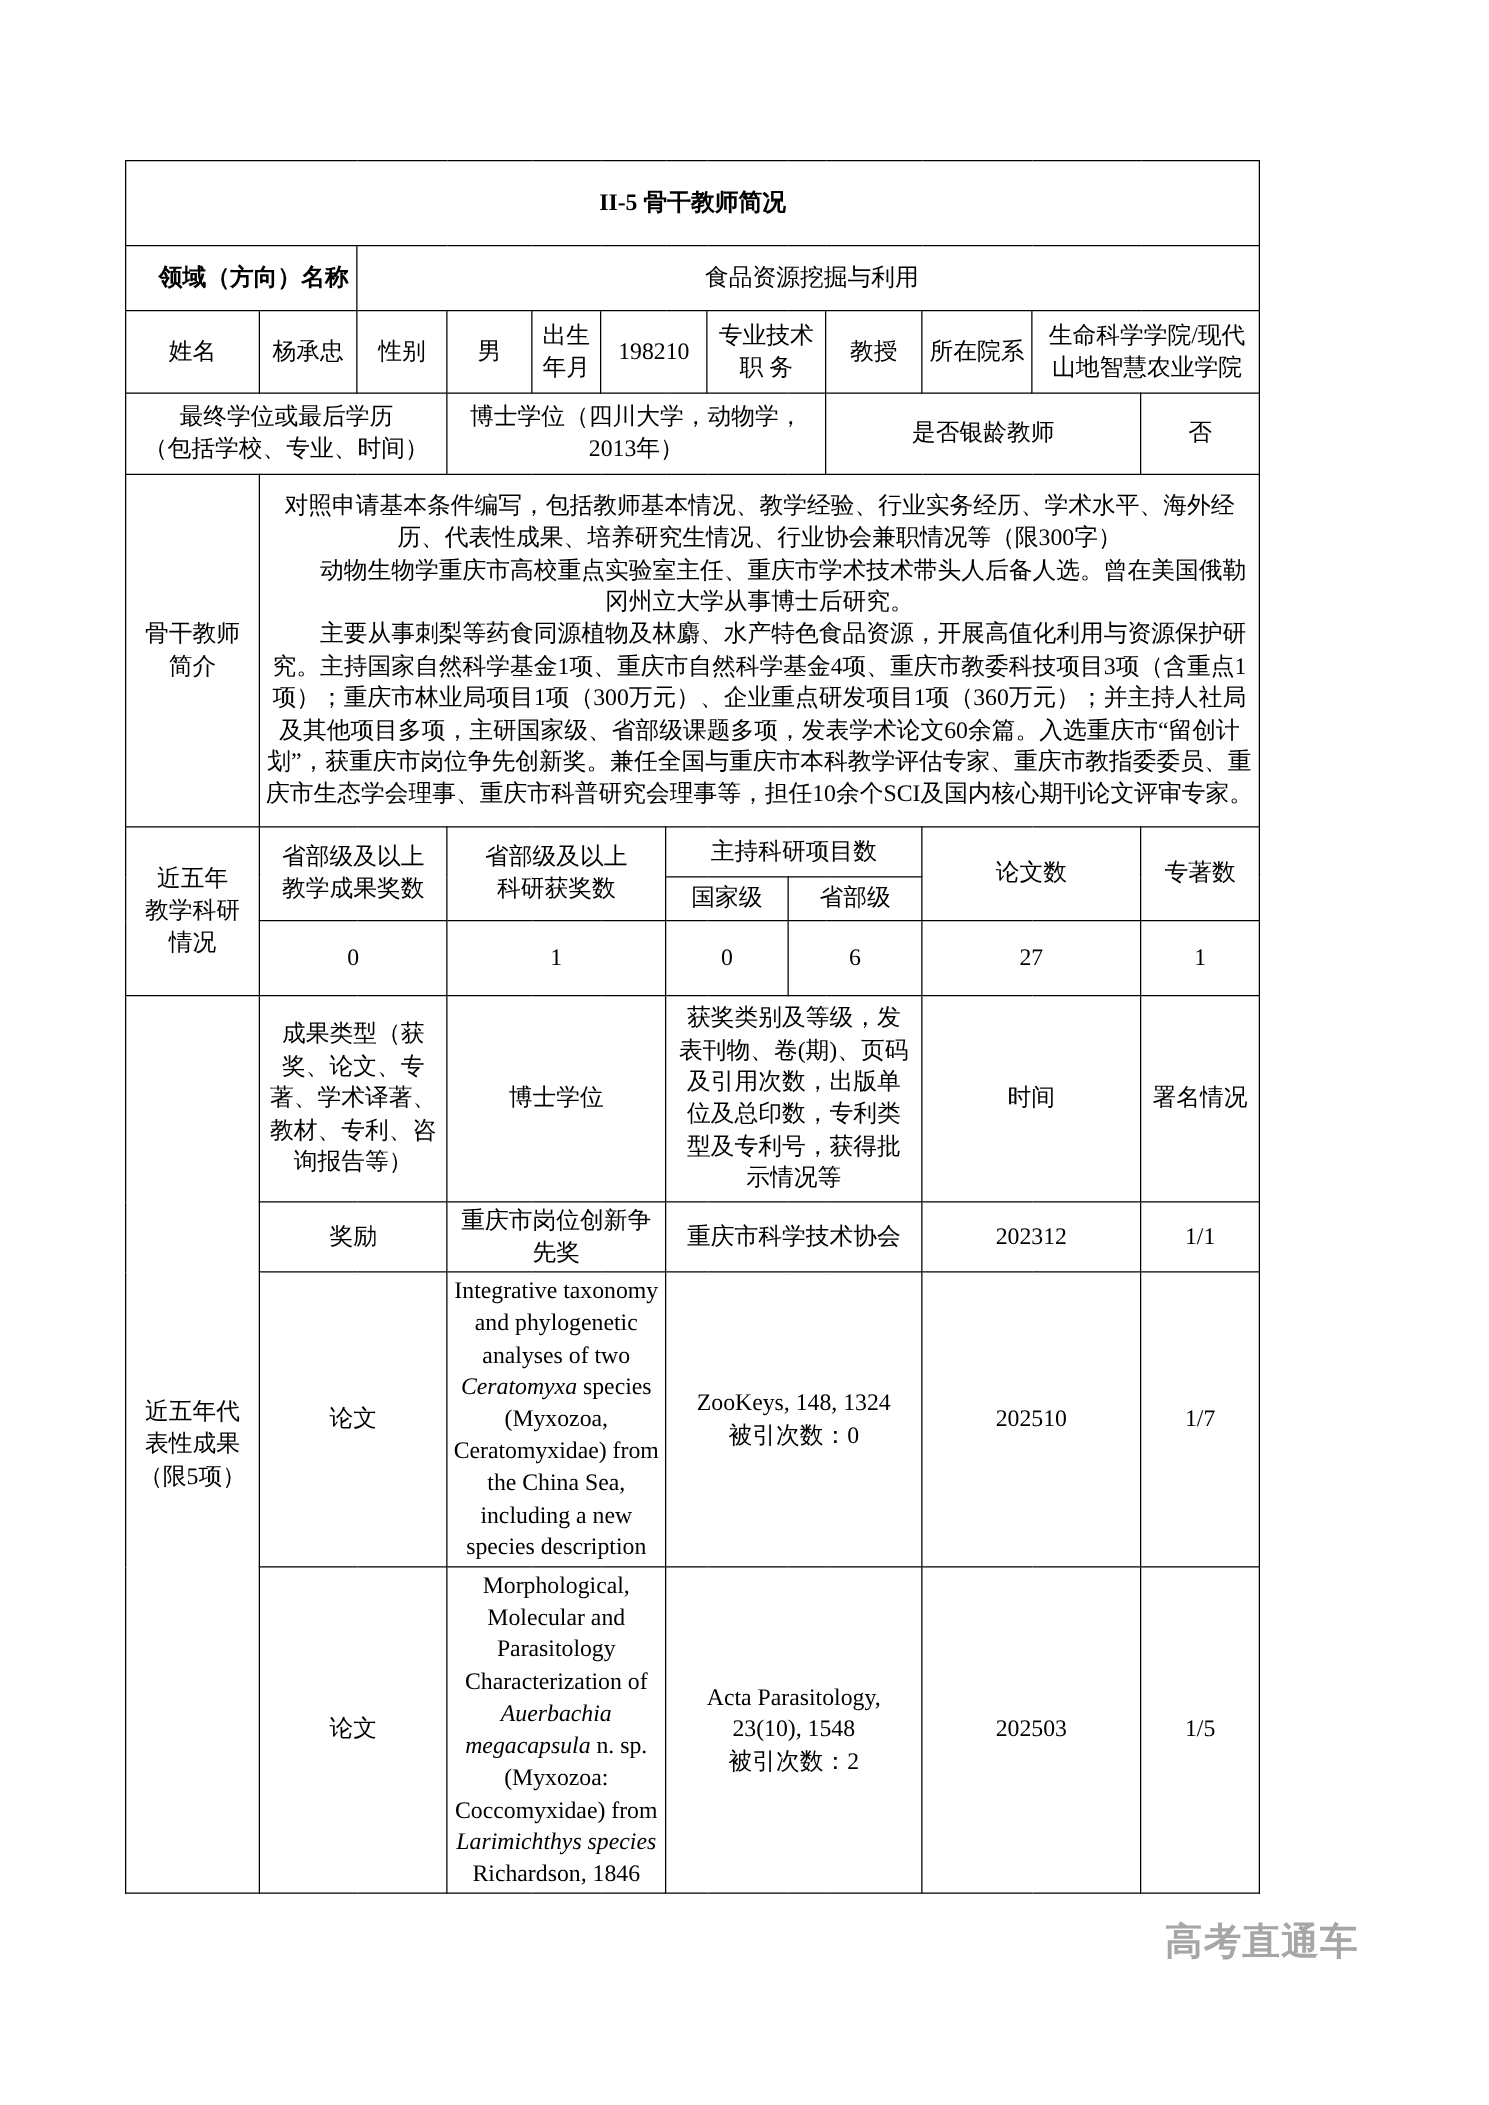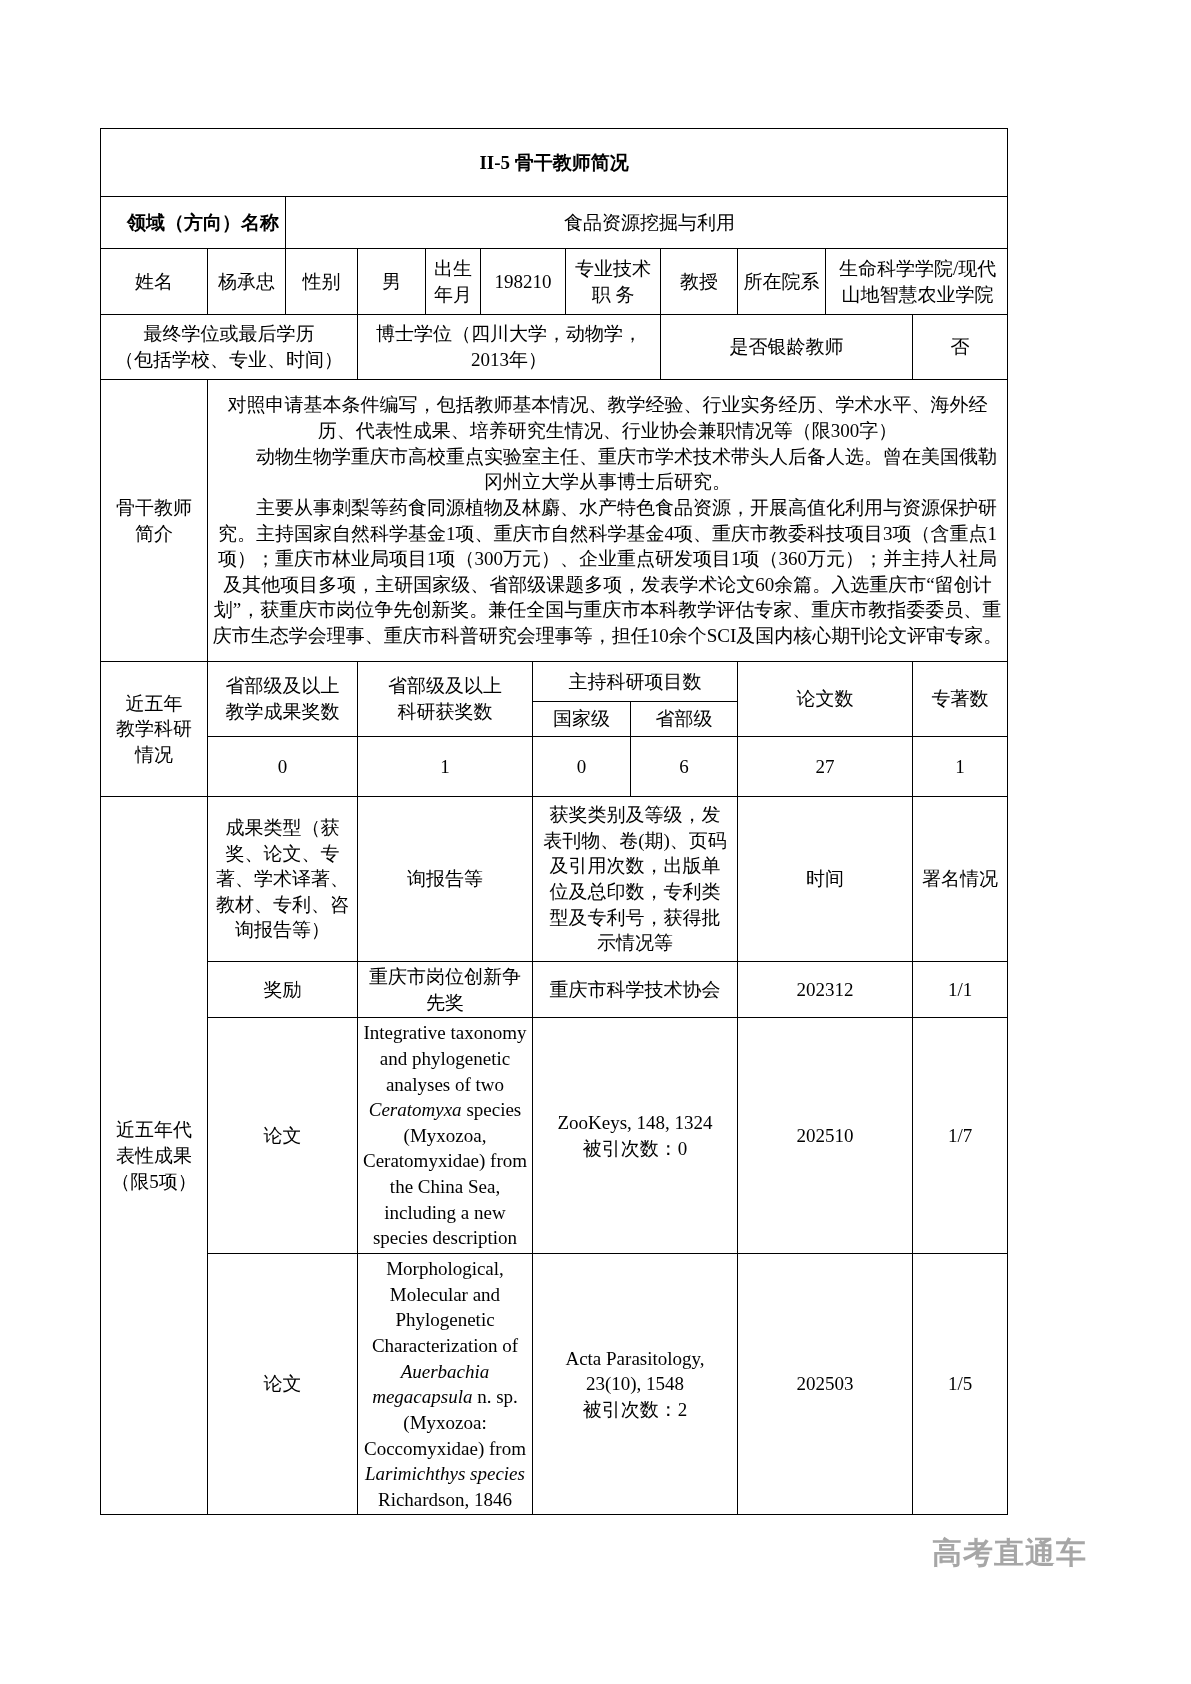--- a/index.html
+++ b/index.html
@@ -114,21 +114,21 @@
 
     <tr style="height:165px">
       <td rowspan="4" class="preline">近五年代
 表性成果
 （限5项）</td>
       <td colspan="2" class="preline">成果类型（获
 奖、论文、专
 著、学术译著、
 教材、专利、咨
 询报告等）</td>
-      <td colspan="3">询报告等</td>
+      <td colspan="3">博士学位</td>
       <td colspan="4" class="preline">获奖类别及等级，发
 表刊物、卷(期)、页码
 及引用次数，出版单
 位及总印数，专利类
 型及专利号，获得批
 示情况等</td>
       <td colspan="2">时间</td>
       <td>署名情况</td>
     </tr>
 
@@ -149,21 +149,21 @@
       <td colspan="4">
         <div>ZooKeys, 148, 1324</div>
         <div>被引次数：0</div>
       </td>
       <td colspan="2">202510</td>
       <td>1/7</td>
     </tr>
 
     <tr style="height:255px">
       <td colspan="2">论文</td>
-      <td colspan="3"><span>Morphological, Molecular and Phylogenetic Characterization of </span><i>Auerbachia megacapsula</i><span> n. sp. (Myxozoa: Coccomyxidae) from </span><i>Larimichthys species</i><span> Richardson, 1846</span></td>
+      <td colspan="3"><span>Morphological, Molecular and Parasitology Characterization of </span><i>Auerbachia megacapsula</i><span> n. sp. (Myxozoa: Coccomyxidae) from </span><i>Larimichthys species</i><span> Richardson, 1846</span></td>
       <td colspan="4">
         <div>Acta Parasitology, 23(10), 1548</div>
         <div>被引次数：2</div>
       </td>
       <td colspan="2">202503</td>
       <td>1/5</td>
     </tr>
   </tbody>
     </table>
 

